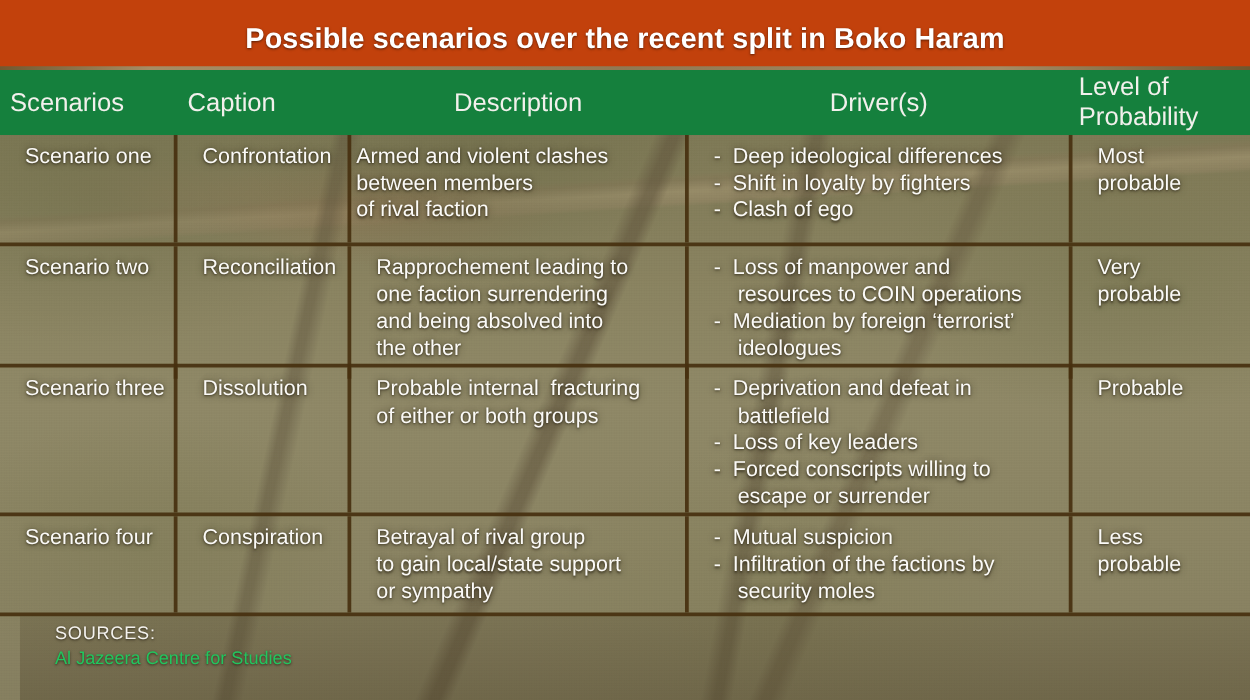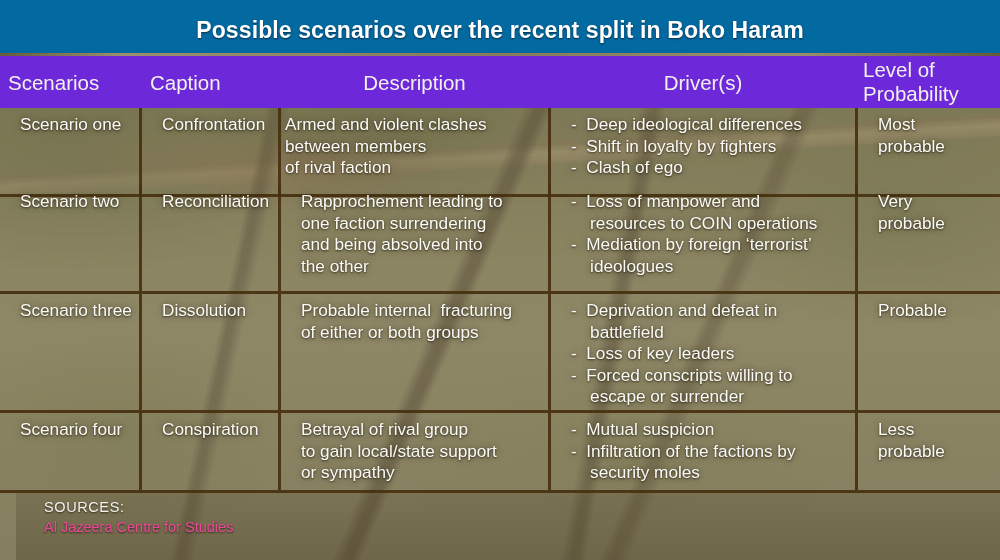--- a/index.html
+++ b/index.html
@@ -43,36 +43,36 @@
       repeating-linear-gradient(90deg, rgba(255,255,255,.04) 0 1px, rgba(0,0,0,.04) 1px 2px);
   }
   
   #wash{ position:absolute; inset:0; background:rgba(134,124,86,.34); }
 
   
   #frame{ position:absolute; inset:0; }
 
   #title-bar{
     position:absolute; left:0; top:0; width:1000px; height:61px;
-    background:#0369a1;
+    background:#c2410c;
     display:flex; align-items:center; justify-content:center;
   }
   #title-text{
     color:#fff; font-size:23px; font-weight:bold; letter-spacing:.1px;
     text-shadow:0 1px 2px rgba(0,0,0,.55);
   }
   #gold-rule{
     position:absolute; left:0; top:53px; width:1000px; height:3px;
     background:linear-gradient(to right,#6d5a32 0%,#a4916a 12%,#8d7c57 50%,#a2906a 80%,#6a5830 100%);
     opacity:.95;
   }
 
   #header-row{
     position:absolute; left:0; top:56px; width:1000px; height:52px;
-    background:#6d28d9;
+    background:#15803d;
   }
   .hcell{
     position:absolute; top:0; height:52px;
     color:#f2f0ec; font-size:20.5px; line-height:25px;
     display:flex; flex-direction:column; justify-content:center;
   }
   .hcell.ctr{ align-items:center; }
   .hcell.lft{ align-items:flex-start; }
 
   
@@ -98,21 +98,21 @@
   #footer{
     position:absolute; left:16px; top:493px; width:1000px; height:78px;
   }
   #sources-label{
     position:absolute; left:28px; top:6px;
     color:#f4f2ee; font-size:14.5px; letter-spacing:.6px;
     text-shadow:0 1px 2px rgba(30,24,12,.8);
   }
   #sources-value{
     position:absolute; left:28px; top:26px;
-    color:#ec4899; font-size:14.5px;
+    color:#22c55e; font-size:14.5px;
     text-shadow:0 1px 2px rgba(30,24,12,.8);
   }
   #bottom-fade{
     position:absolute; left:0; top:0; width:1000px; height:67px;
     background:linear-gradient(to bottom, rgba(60,48,24,.18), rgba(60,48,24,.30));
     pointer-events:none;
   }
 </style>
 </head>
 <body>
@@ -149,21 +149,21 @@
 -  Clash of ego</div></div>
       <div class="cell" style="left:858px;width:142px;"><div class="pad">Most
 probable</div></div>
       <div class="vline" style="left:139px;"></div>
       <div class="vline" style="left:278px;"></div>
       <div class="vline" style="left:548px;"></div>
       <div class="vline" style="left:855px;"></div>
     </div>
     <div class="hline" style="top:86px;"></div>
 
-    <div class="row" style="top:77px;height:106px;">
+    <div class="row" style="top:89px;height:106px;">
       <div class="cell" style="left:0px;  width:139px;"><div class="pad">Scenario two</div></div>
       <div class="cell" style="left:142px;width:136px;"><div class="pad">Reconciliation</div></div>
       <div class="cell" style="left:281px;width:267px;"><div class="pad">Rapprochement leading to
 one faction surrendering
 and being absolved into
 the other</div></div>
       <div class="cell" style="left:551px;width:304px;"><div class="pad">-  Loss of manpower and
     resources to COIN operations
 -  Mediation by foreign ‘terrorist’
     ideologues</div></div>

